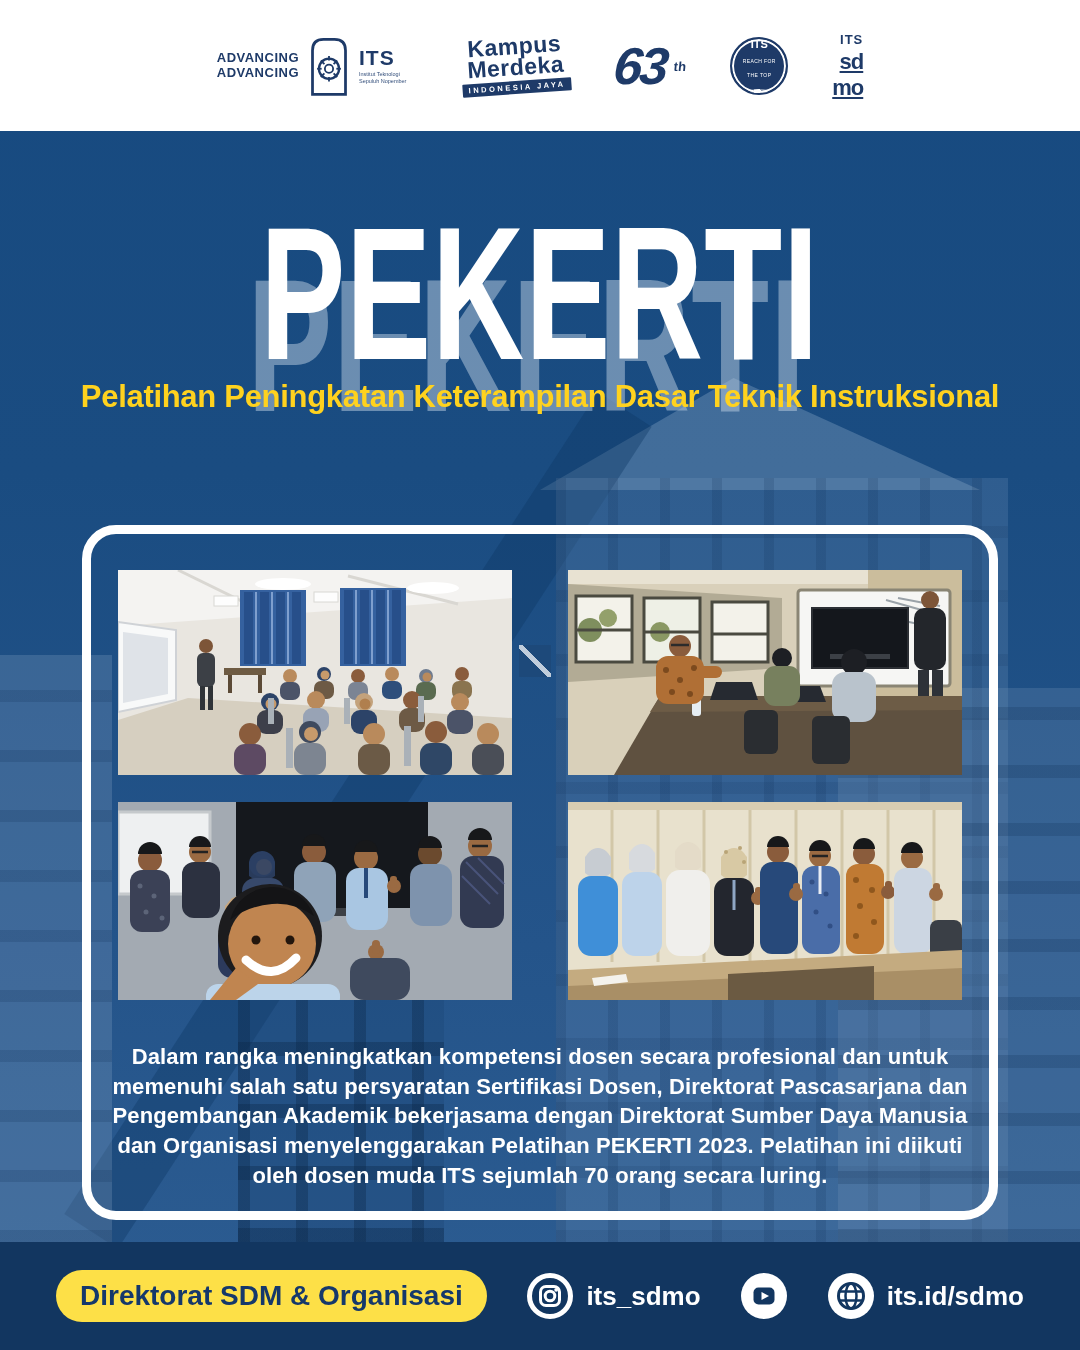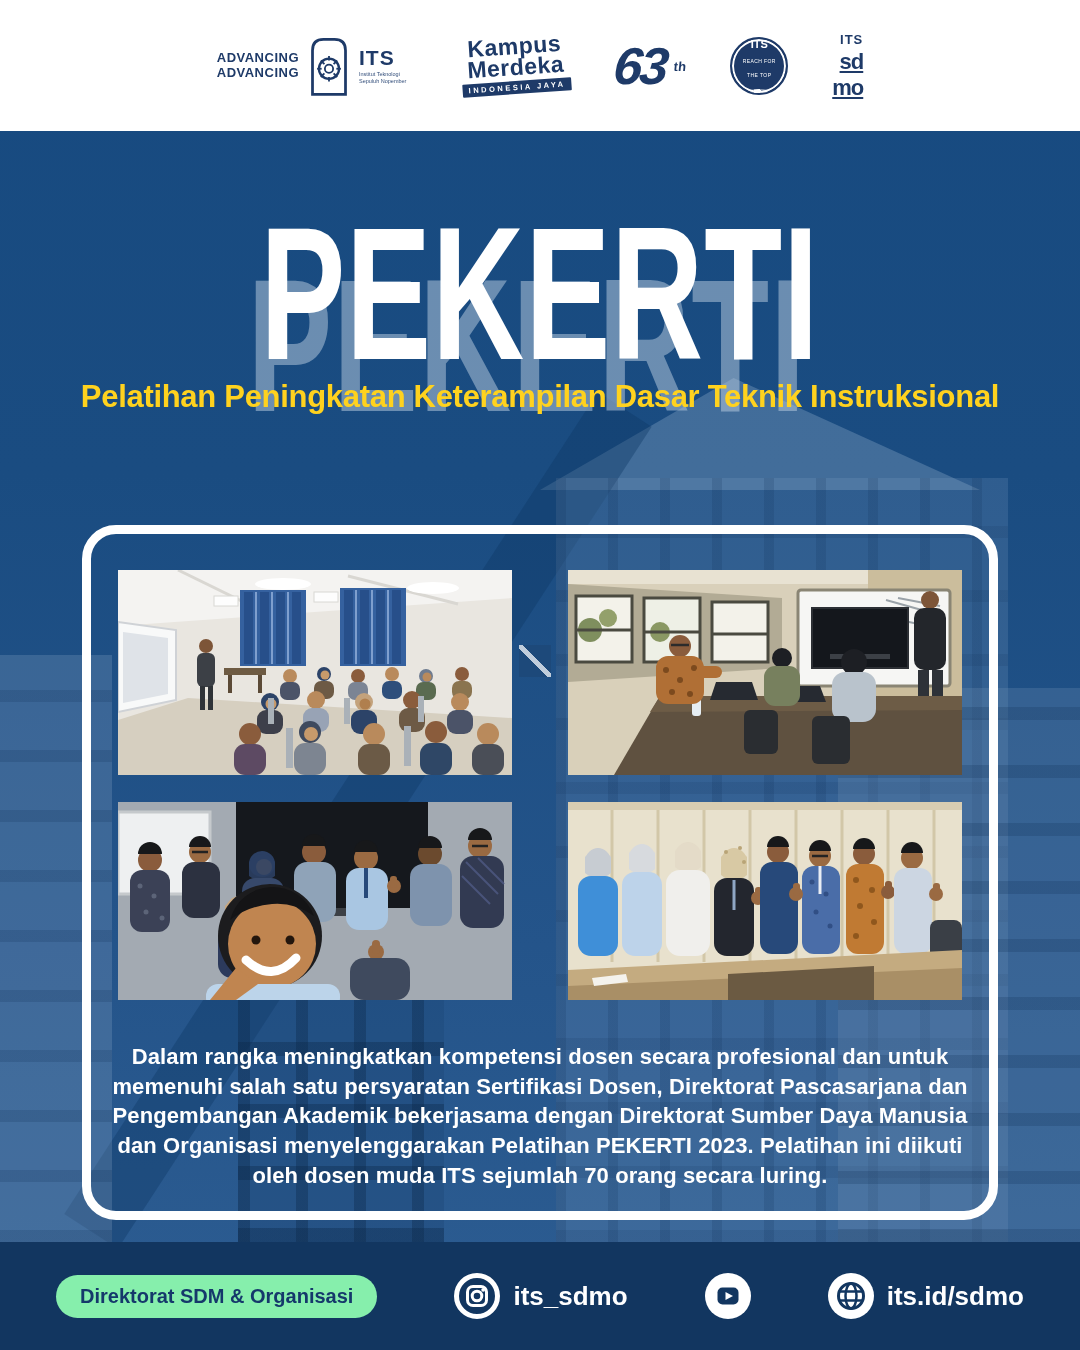--- a/index.html
+++ b/index.html
@@ -83,21 +83,21 @@
     display:grid; grid-template-columns:394px 394px; grid-template-rows:205px 198px;
     column-gap:56px; row-gap:27px;}
   .ph{width:100%; height:100%; overflow:hidden; background:#89919b;}
   .ph svg{display:block; width:100%; height:100%;}
   .desc{position:absolute; left:14px; right:14px; top:508px; color:#fff; font-weight:bold;
     font-size:22px; line-height:1.35; text-align:center; letter-spacing:.1px;}
 
   
   .footer{position:absolute; left:0; top:1242px; width:100%; height:108px; background:#123660; z-index:3;
     display:flex; align-items:center; padding:0 56px; justify-content:space-between;}
-  .pill{background:#86efac; color:#15386b; font-weight:bold; font-size:20px;
+  .pill{background:#fde047; color:#15386b; font-weight:bold; font-size:28px;
     padding:10px 24px; border-radius:26px; white-space:nowrap;}
   .social{display:flex; align-items:center; gap:13px; color:#fff; font-weight:bold; font-size:26px;}
   .sicon{width:46px; height:46px; display:block;}
 </style>
 </head>
 <body>
 
 <div class="poster">
 
   <div class="bg">

